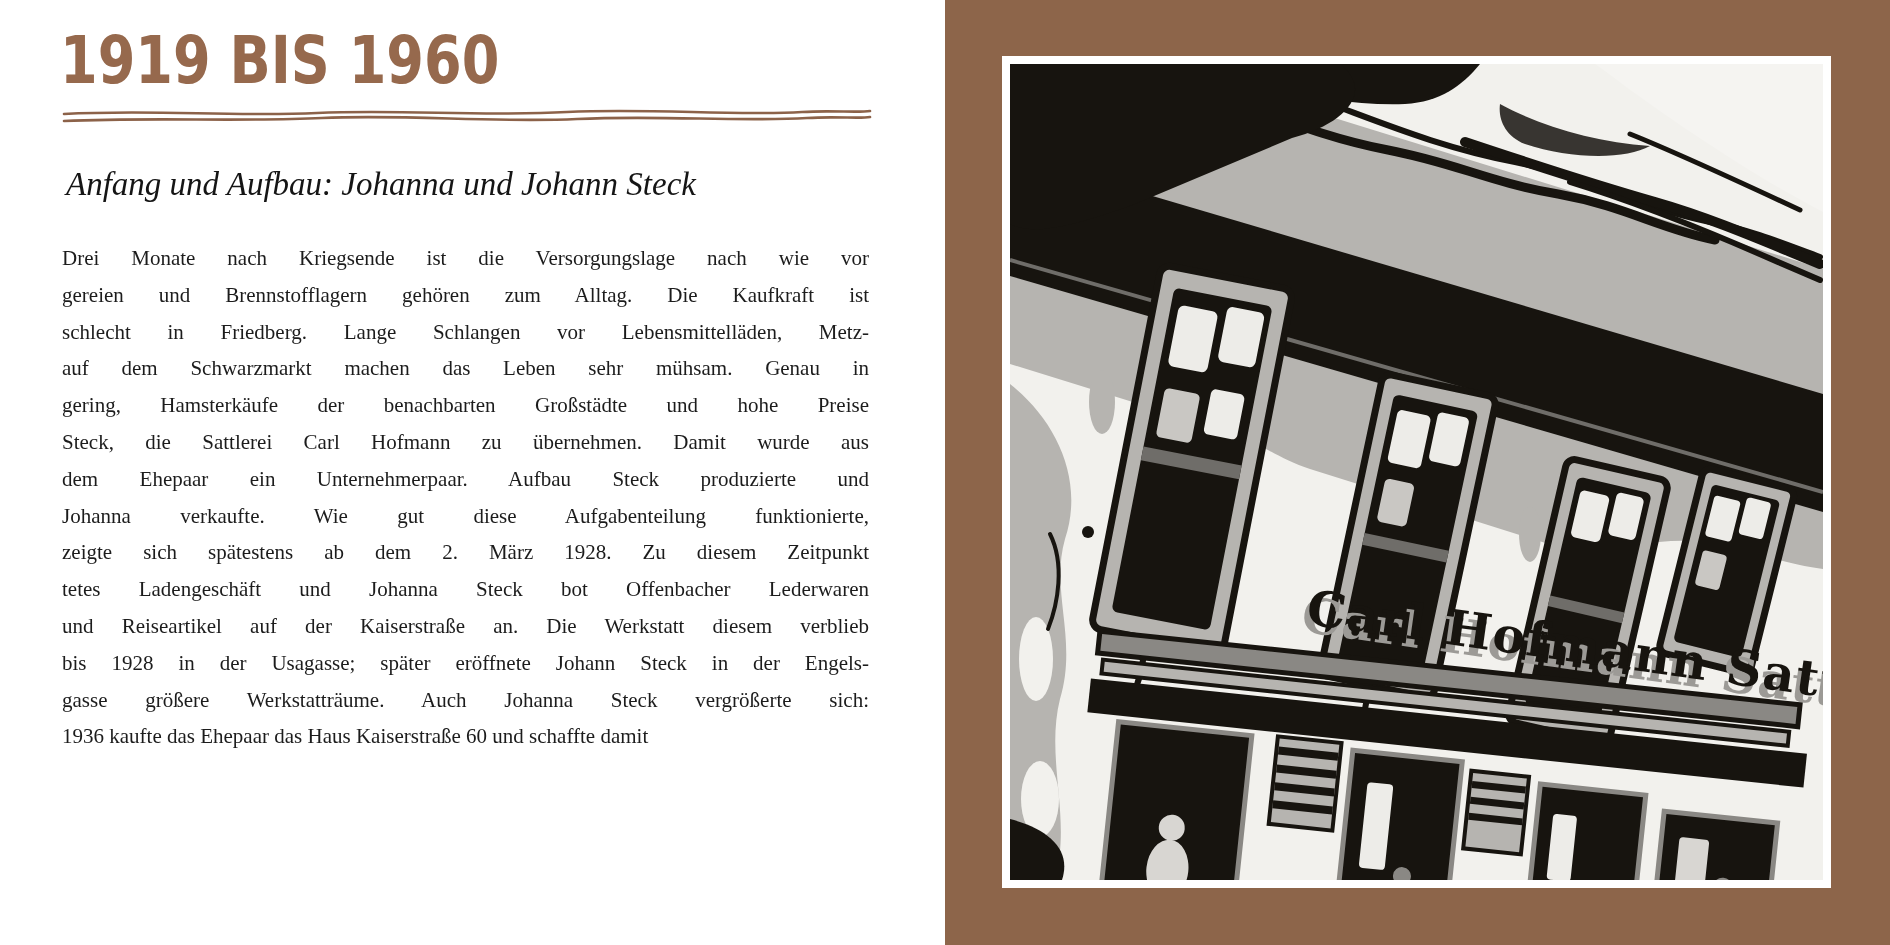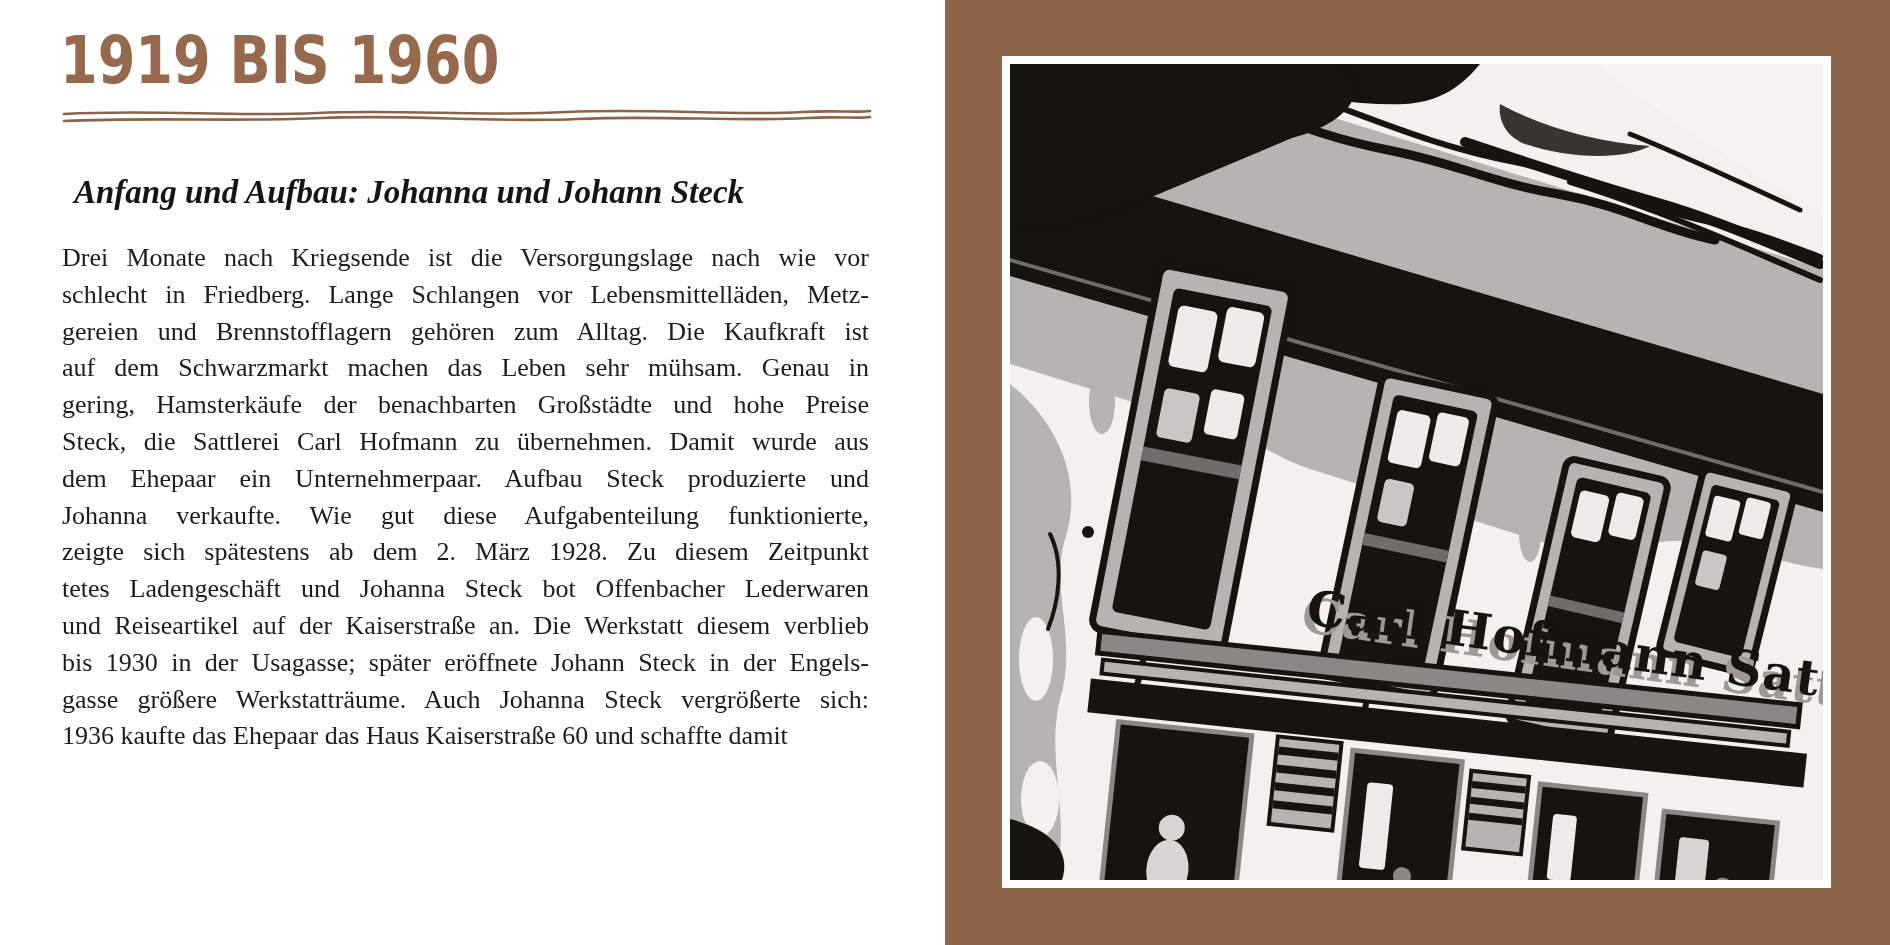--- a/index.html
+++ b/index.html
@@ -4,24 +4,24 @@
 <style>
   html,body{margin:0;padding:0;background:#ffffff;}
   .spread{position:relative;width:1890px;height:945px;background:#ffffff;overflow:hidden;
           font-family:"Liberation Serif", serif;}
   
   .left-page{position:absolute;left:0;top:0;width:945px;height:945px;background:#ffffff;}
   .chapter-title{position:absolute;left:60px;top:28px;margin:0;
       font-family:"DejaVu Sans", sans-serif;font-weight:bold;font-size:66px;line-height:66px;
       color:#96694d;letter-spacing:0px;transform:scaleX(.82);transform-origin:left top;white-space:nowrap;}
   .rule-wrap{position:absolute;left:62px;top:106px;width:810px;height:22px;}
-  .section-subtitle{position:absolute;left:62px;top:160px;margin:12px;width:840px;
-      font-style:italic;font-weight:bold;font-size:33px;line-height:40px;color:#151515;white-space:nowrap;}
+  .section-subtitle{position:absolute;left:62px;top:160px;margin:4px;width:840px;
+      font-style:italic;font-weight:normal;font-size:33px;line-height:40px;color:#151515;white-space:nowrap;}
   .body-text{position:absolute;left:62px;top:240px;width:807px;
-      font-size:26px;line-height:36.8px;color:#1c1c1c;}
+      font-size:21px;line-height:36.8px;color:#1c1c1c;}
   .body-line{text-align:justify;text-align-last:justify;white-space:normal;}
   .body-line:last-child{text-align-last:left;}
   
   .right-page{position:absolute;left:945px;top:0;width:945px;height:945px;background:#8d654a;}
   .photo-frame{position:absolute;left:57px;top:56px;width:829px;height:832px;background:#ffffff;
       box-sizing:border-box;padding:8px;}
   .photo-frame svg{display:block;width:813px;height:816px;}
 </style>
 </head>
 <body>
@@ -36,31 +36,31 @@
       <svg width="810" height="22" viewBox="0 0 810 22">
         <path d="M2,8 C90,3 170,11 255,7 C340,3 420,11 505,6 C590,2 670,10 740,6 C770,4 795,7 808,5" fill="none" stroke="#8c6249" stroke-width="2.6" stroke-linecap="round"></path>
         <path d="M2,15 C95,11 175,16 260,12 C345,8 430,17 515,13 C600,9 675,16 745,12 C775,10 797,13 808,11" fill="none" stroke="#8c6249" stroke-width="2.6" stroke-linecap="round"></path>
       </svg>
     </div>
 
     <h2 class="section-subtitle">Anfang und Aufbau: Johanna und Johann Steck</h2>
 
     <div class="body-text">
         <div class="body-line">Drei Monate nach Kriegsende ist die Versorgungslage nach wie vor</div>
+        <div class="body-line">gereien und Brennstofflagern gehören zum Alltag. Die Kaufkraft ist</div>
         <div class="body-line">schlecht in Friedberg. Lange Schlangen vor Lebensmittelläden, Metz-</div>
-        <div class="body-line">gereien und Brennstofflagern gehören zum Alltag. Die Kaufkraft ist</div>
         <div class="body-line">auf dem Schwarzmarkt machen das Leben sehr mühsam. Genau in</div>
         <div class="body-line">gering, Hamsterkäufe der benachbarten Großstädte und hohe Preise</div>
         <div class="body-line">Steck, die Sattlerei Carl Hofmann zu übernehmen. Damit wurde aus</div>
         <div class="body-line">dem Ehepaar ein Unternehmerpaar. Aufbau Steck produzierte und</div>
         <div class="body-line">Johanna verkaufte. Wie gut diese Aufgabenteilung funktionierte,</div>
         <div class="body-line">zeigte sich spätestens ab dem 2. März 1928. Zu diesem Zeitpunkt</div>
         <div class="body-line">tetes Ladengeschäft und Johanna Steck bot Offenbacher Lederwaren</div>
         <div class="body-line">und Reiseartikel auf der Kaiserstraße an. Die Werkstatt diesem verblieb</div>
-        <div class="body-line">bis 1930 in der Usagasse; später eröffnete Johann Steck in der Engels-</div>
+        <div class="body-line">bis 1928 in der Usagasse; später eröffnete Johann Steck in der Engels-</div>
         <div class="body-line">gasse größere Werkstatträume. Auch Johanna Steck vergrößerte sich:</div>
         <div class="body-line">1936 kaufte das Ehepaar das Haus Kaiserstraße 60 und schaffte damit</div>
       </div>
   </div>
 
   <div class="right-page">
     <div class="photo-frame">
 
       <svg viewBox="0 0 813 816">
 

